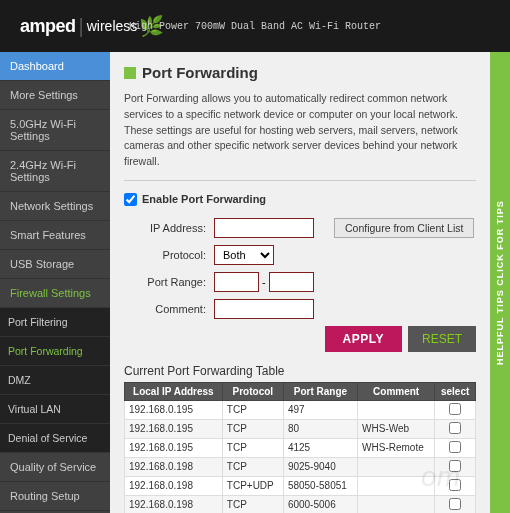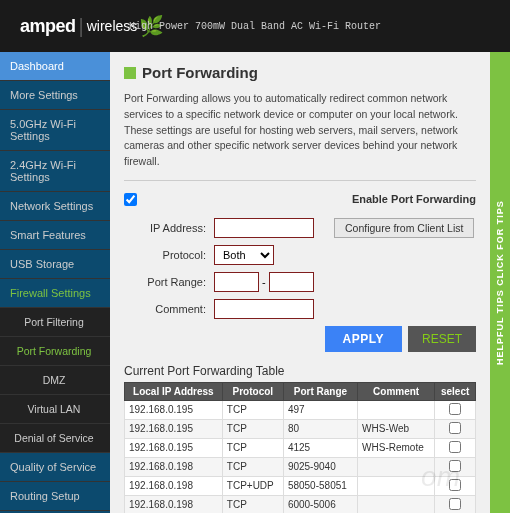--- a/index.html
+++ b/index.html
@@ -59,21 +59,21 @@
     
     .main-layout {
       display: flex;
       height: 461px;
       position: relative;
     }
 
     
     .sidebar {
       width: 110px;
-      background: #0c4a6e;
+      background: #404040;
       flex-shrink: 0;
       overflow: hidden;
     }
     .sidebar-item {
       padding: 8px 10px;
       color: #ccc;
       font-size: 11px;
       cursor: pointer;
       border-bottom: 1px solid #333;
     }
@@ -81,21 +81,20 @@
       background: #4a90d9;
       color: white;
     }
     .sidebar-item.active-green {
       color: #7dc242;
     }
     .sidebar-item.sub-item {
       padding-left: 8px;
       font-size: 10.5px;
       background: #222;
-      text-align: center;
     }
     .sidebar-item.sub-item.selected {
       color: #7dc242;
     }
 
     
     .content {
       flex: 1;
       background: #f0f0f0;
       overflow-y: auto;
@@ -128,21 +127,20 @@
       color: #444;
       line-height: 1.5;
       margin-bottom: 12px;
       border-bottom: 1px solid #ccc;
       padding-bottom: 10px;
     }
     .enable-row {
       display: flex;
       align-items: center;
       margin-bottom: 12px;
-      justify-content: space-between;
     }
     .enable-row input[type="checkbox"] { margin-right: 5px; }
     .enable-label { font-size: 11px; color: #333; font-weight: bold; }
 
     .form-row {
       display: flex;
       align-items: center;
       margin-bottom: 7px;
     }
     .form-label {
@@ -175,21 +173,21 @@
     }
 
     
     .action-buttons {
       display: flex;
       justify-content: flex-end;
       margin-bottom: 12px;
       gap: 6px;
     }
     .apply-btn {
-      background: #3b82f6;
+      background: #be185d;
       color: white;
       border: none;
       padding: 6px 18px;
       font-size: 12px;
       font-weight: bold;
       cursor: pointer;
       letter-spacing: 0.5px;
     }
     .reset-btn {
       background: #555;

